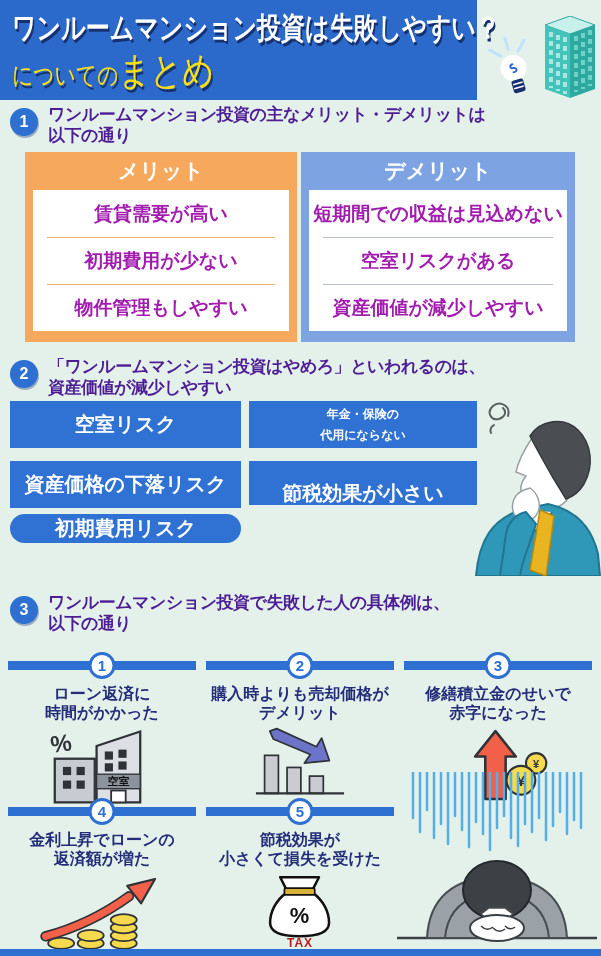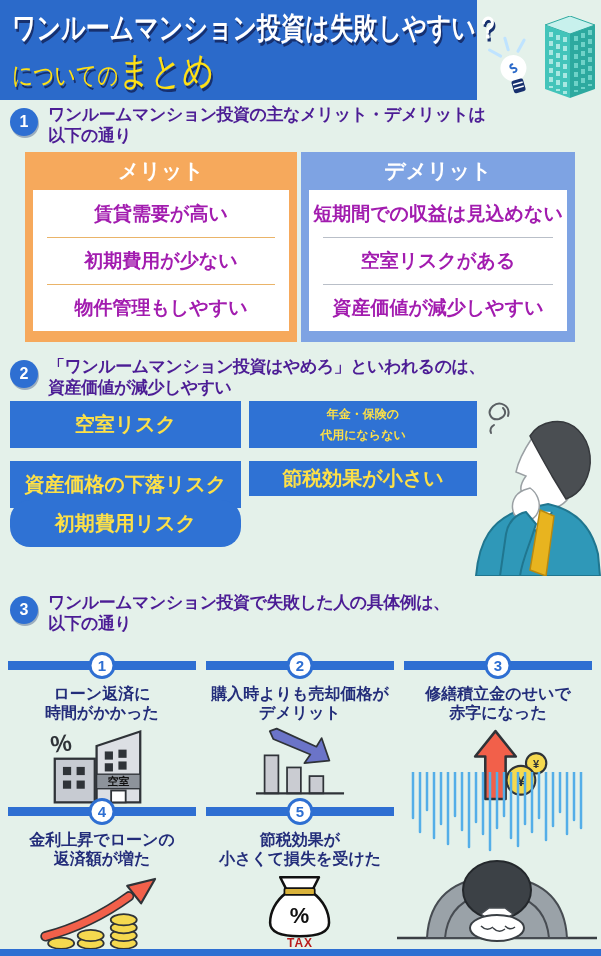--- a/index.html
+++ b/index.html
@@ -33,21 +33,21 @@
   .panel-title{height:38px;display:flex;align-items:center;justify-content:center;
     color:#fff;font-weight:bold;font-size:21px;}
   .panel-body{position:absolute;left:8px;right:8px;top:38px;bottom:11px;background:#fff;
     display:flex;flex-direction:column;}
   .panel-row{flex:1;position:relative;display:flex;align-items:center;justify-content:center;
     font-size:19px;font-weight:bold;color:#a21caf;white-space:nowrap;}
   .panel-row + .panel-row::before{content:"";position:absolute;top:0;left:14px;right:14px;height:1px;}
   .merit .panel-row + .panel-row::before{background:#eab469;}
   .demerit .panel-row + .panel-row::before{background:#b9bfc8;}
   
-  .reason{position:absolute;background:#2f72d4;color:#fde047;font-weight:bold;
+  .reason{position:absolute;background:#2f72d4;color:#ffffff;font-weight:bold;
     display:flex;flex-direction:column;align-items:center;justify-content:center;
     font-size:20px;line-height:23px;text-align:center;}
   .reason.two{font-size:12px;line-height:21px;}
   
   .case{position:absolute;width:188px;display:flex;flex-direction:column;align-items:center;}
   .case-bar{position:relative;width:100%;height:27px;}
   .case-bar .bar{position:absolute;left:0;right:0;top:9px;height:9px;background:#2e6fd2;}
   .case-num{position:absolute;left:50%;top:0;transform:translateX(-50%);
     width:27px;height:27px;box-sizing:border-box;background:#fff;border:3px solid #2e6fd2;
     border-radius:50%;color:#2e6fd2;font-weight:bold;font-size:15px;
@@ -139,24 +139,24 @@
   <div class="reason" style="left:10px;top:401px;width:231px;height:47px;">
     <span>空室リスク</span>
   </div>
   <div class="reason two" style="left:249px;top:401px;width:228px;height:47px;">
     <span>年金・保険の</span>
     <span>代用にならない</span>
   </div>
   <div class="reason" style="left:10px;top:461px;width:231px;height:47px;">
     <span>資産価格の下落リスク</span>
   </div>
-  <div class="reason" style="left:249px;top:461px;width:228px;height:35px;">
+  <div class="reason" style="left:249px;top:461px;width:228px;height:44px;justify-content:flex-end;">
     <span>節税効果が小さい</span>
   </div>
-  <div class="reason" style="left:10px;top:500px;width:231px;height:47px;border-radius:20px;">
+  <div class="reason" style="left:10px;top:514px;width:231px;height:29px;border-radius:20px;">
     <span>初期費用リスク</span>
   </div>
 
   <svg class="thinker" width="129" height="184" viewBox="0 0 129 184">
     <path d="M36,24 c3,-10 -8,-16 -15,-10 c-7,6 -2,15 6,13 c6,-2 8,-7 4,-11" fill="none" stroke="#5a5f63" stroke-width="2" stroke-linecap="round"></path>
     <path d="M22,33 q-5,3 -3,8" fill="none" stroke="#5a5f63" stroke-width="2" stroke-linecap="round"></path>
     <path d="M60,46 C52,58 46,70 44,80 L54,84 C48,92 47,99 52,105 L66,114 C78,120 90,116 98,104 L86,78 C78,64 70,52 60,46 Z" fill="#ffffff" stroke="#9aa0a4" stroke-width="1.5"></path>
     <path d="M58,44 C68,28 92,24 106,38 C120,52 122,74 112,92 C107,100 100,105 94,107 L80,84 C72,70 64,56 58,44 Z" fill="#4a4e52" stroke="#36393d" stroke-width="1.5"></path>
     <path d="M4,184 C7,148 20,128 48,118 L76,112 C104,118 120,136 126,162 L128,184 Z" fill="#2f98b8" stroke="#20768f" stroke-width="2"></path>
     <path d="M48,118 L66,142 L80,120" fill="#ffffff" stroke="#20768f" stroke-width="2"></path>

